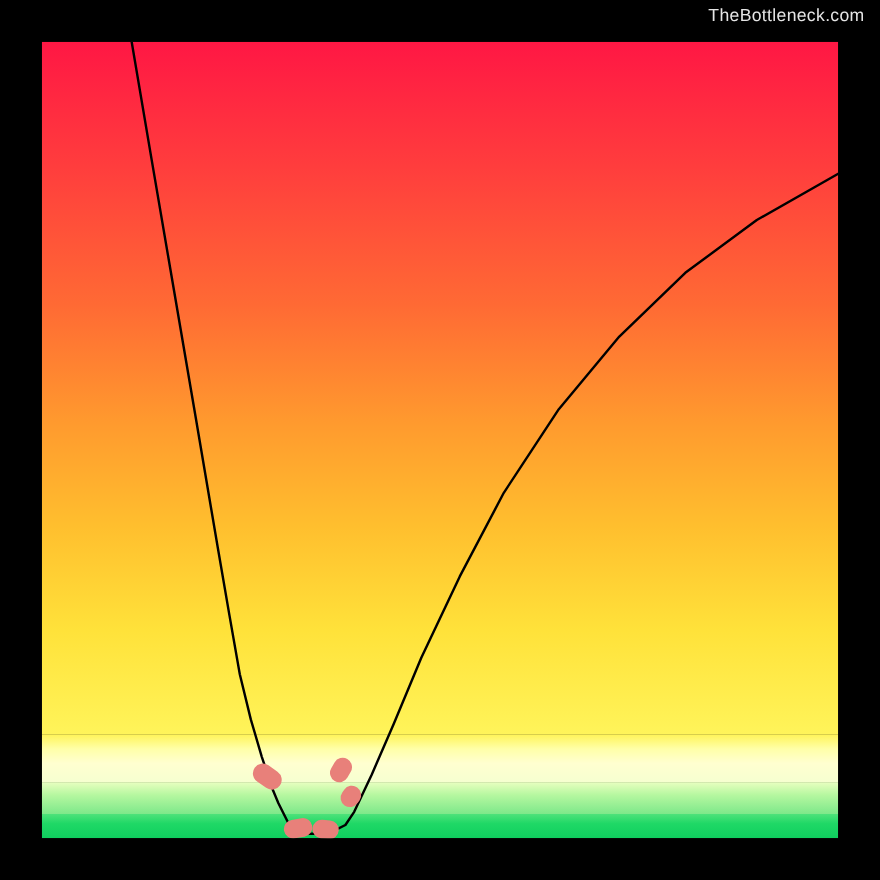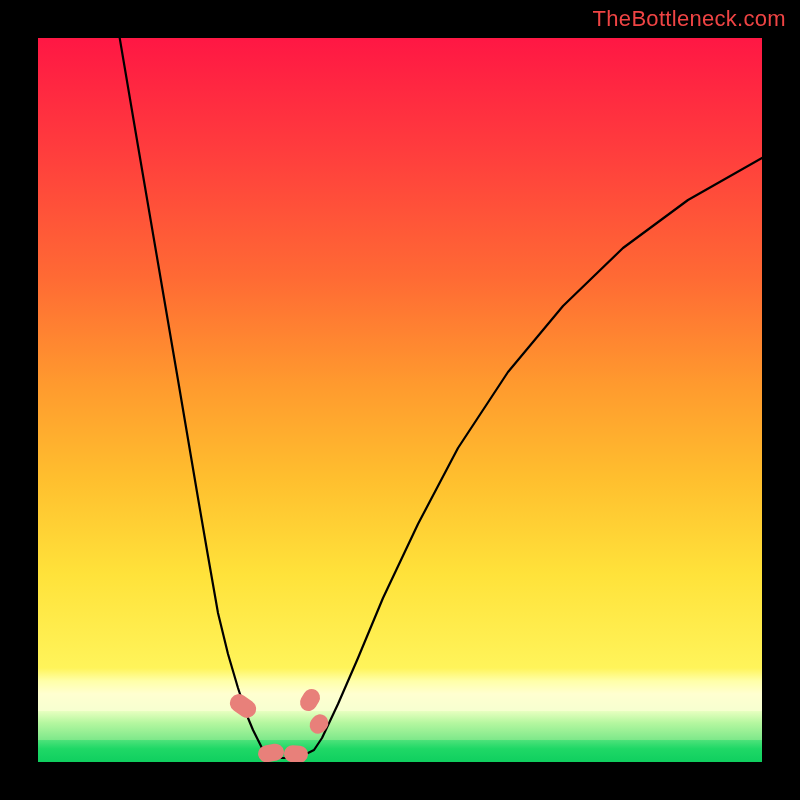--- a/index.html
+++ b/index.html
@@ -92,22 +92,22 @@
     left: 0;
     top: 0;
     width: 100%;
     height: 100%;
     pointer-events: none;
   }
   .watermark {
     position: absolute;
     top: 6px;
     right: 14px;
-    color: #ef4444;
-    font-size: 22px;
+    color: #e5e5e5;
+    font-size: 16px;
     letter-spacing: 0.3px;
     font-weight: 500;
   }
   .marker {
     position: absolute;
     background: #e8807a;
     border-radius: 9px;
     width: 20px;
     height: 28px;
     transform: translate(-50%, -50%);

